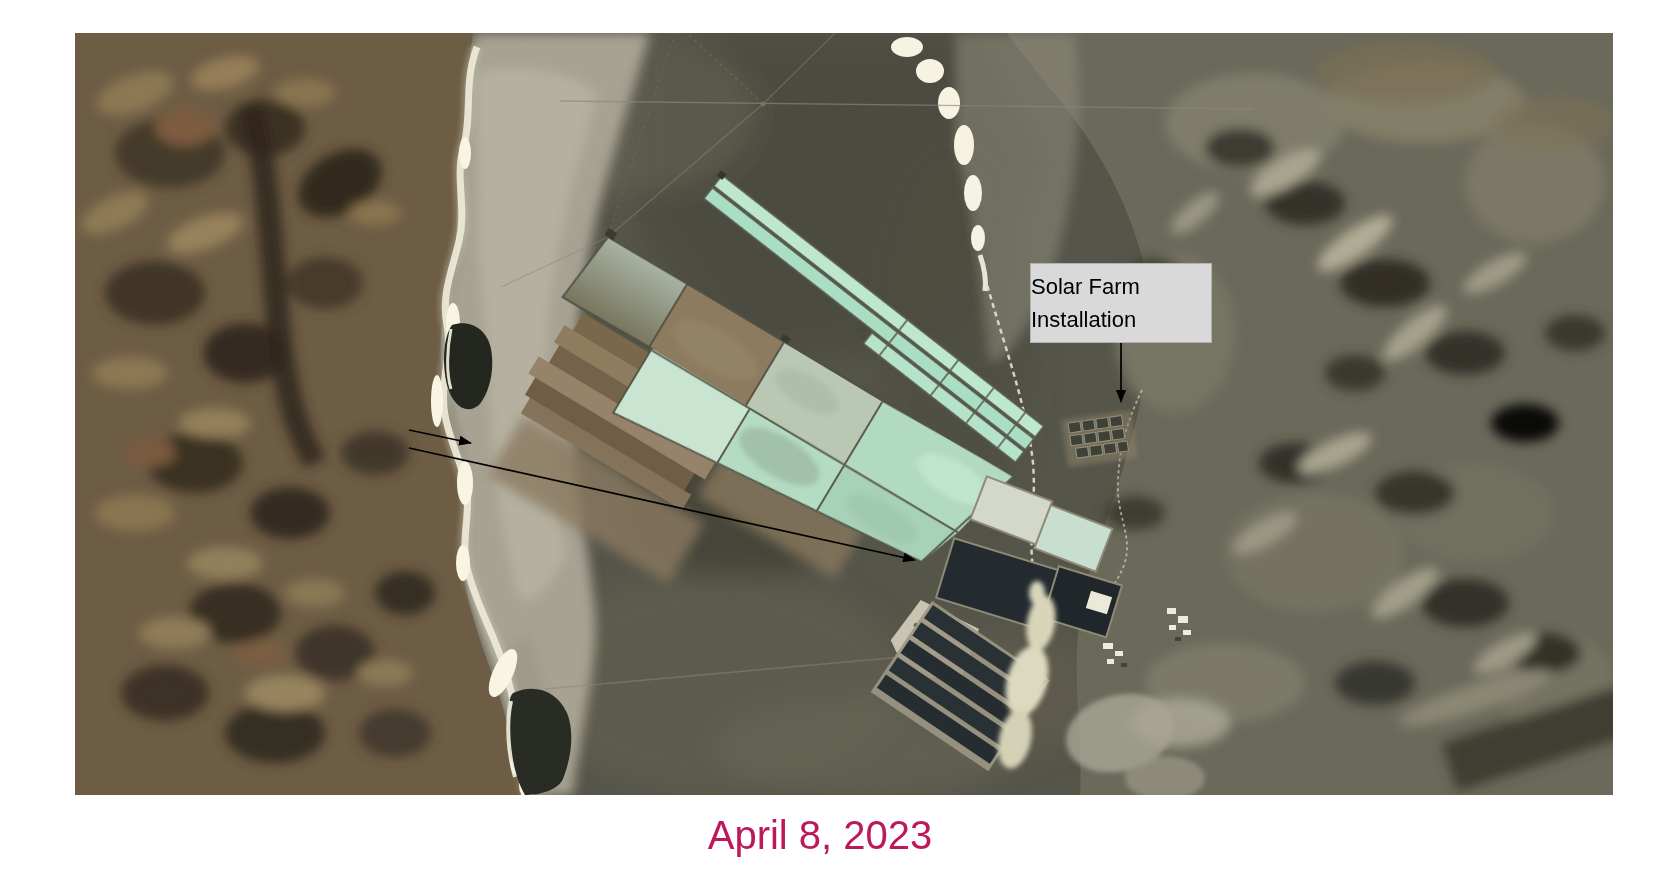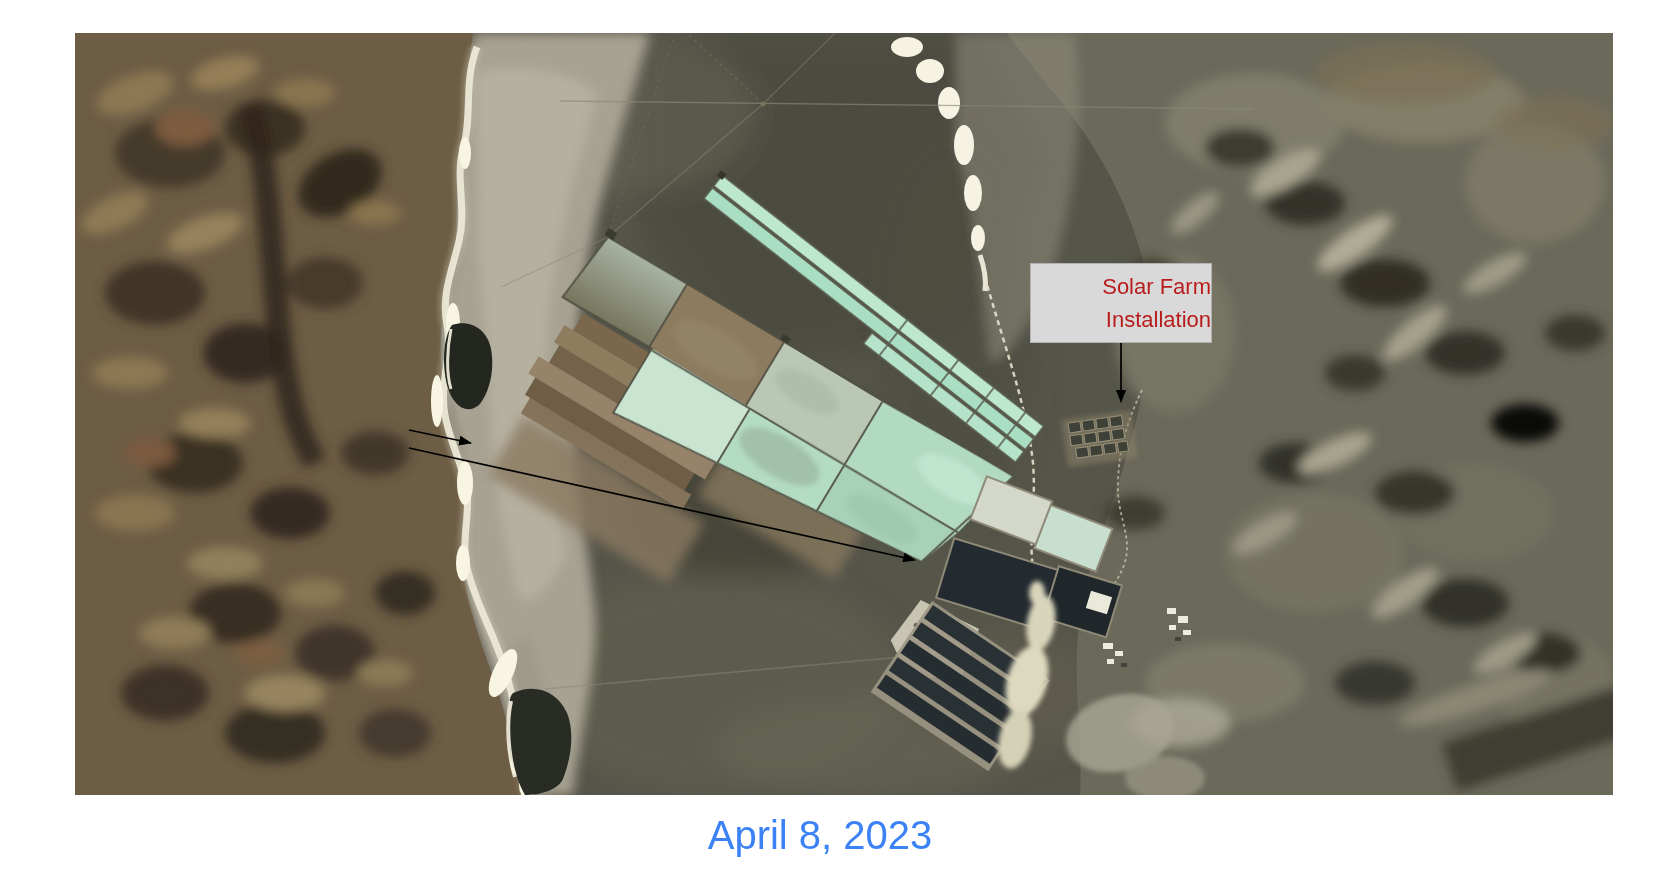--- a/index.html
+++ b/index.html
@@ -3,26 +3,26 @@
 <meta charset="utf-8">
 <style>
   html,body{margin:0;padding:0;background:#ffffff;}
   .page{position:relative;width:1662px;height:880px;background:#ffffff;overflow:hidden;
         font-family:"Liberation Sans", sans-serif;}
   .sat{position:absolute;left:75px;top:33px;width:1538px;height:762px;overflow:hidden;}
   .sat svg{display:block;}
   .overlay{position:absolute;left:0;top:0;width:1662px;height:880px;pointer-events:none;}
   .callout{position:absolute;width:183px;height:80px;background:#d9d9d9;
            border:1px solid rgba(0,0,0,0.18);box-sizing:border-box;
-           display:flex;flex-direction:column;justify-content:center;align-items:flex-end;
-           color:#b91c1c;font-size:22px;line-height:33px;text-align:center;}
+           display:flex;flex-direction:column;justify-content:center;align-items:flex-start;
+           color:#000000;font-size:22px;line-height:33px;text-align:center;}
   .callout.ponds{left:225px;top:391px;}
   .callout.solar{left:1030px;top:263px;width:182px;}
   .caption{position:absolute;left:75px;top:812px;width:1538px;text-align:center;
-           transform:translateX(-24px);font-size:40px;line-height:46px;color:#3b82f6;}
+           transform:translateX(-24px);font-size:40px;line-height:46px;color:#be185d;}
 </style>
 </head>
 <body>
 
 <div class="page">
 
   <div class="sat">
   <svg width="1538" height="762" viewBox="0 0 1538 762" xmlns="http://www.w3.org/2000/svg">
     <defs>
       <filter id="f1" x="-40%" y="-40%" width="180%" height="180%">

